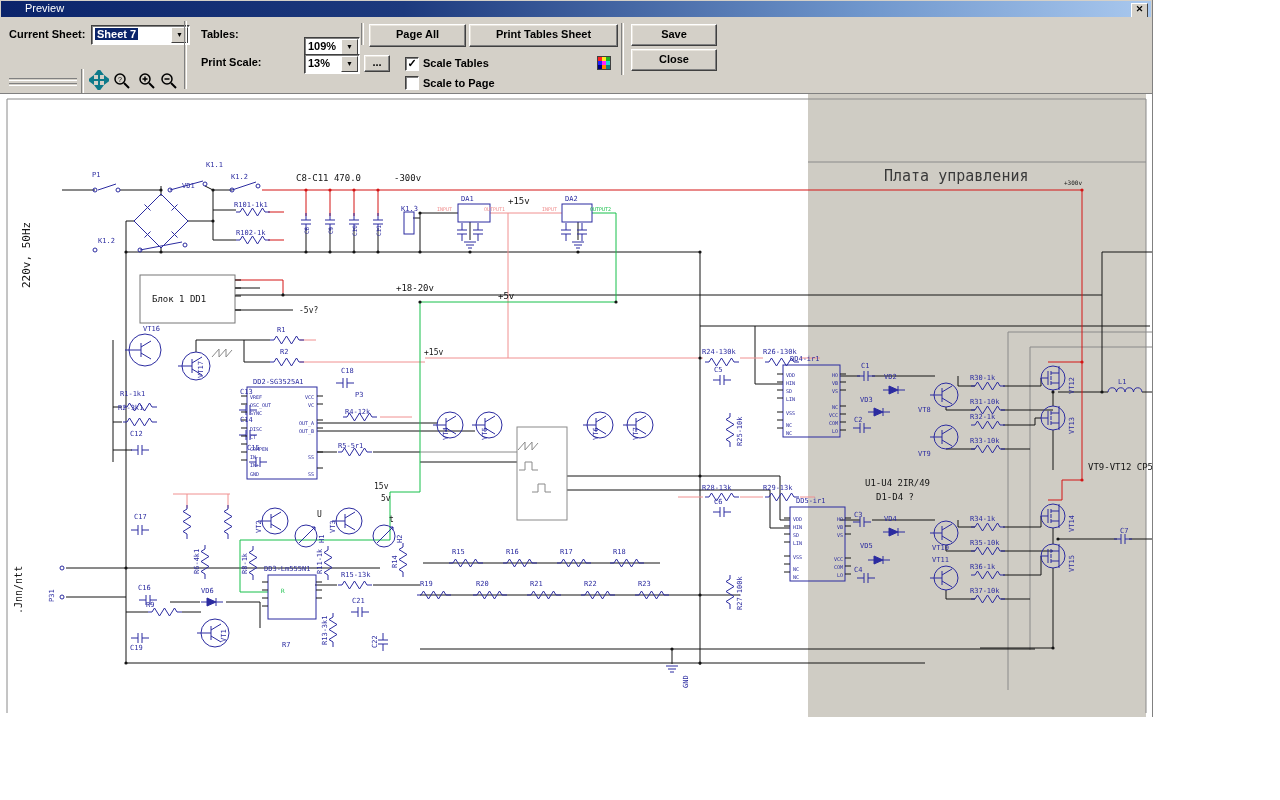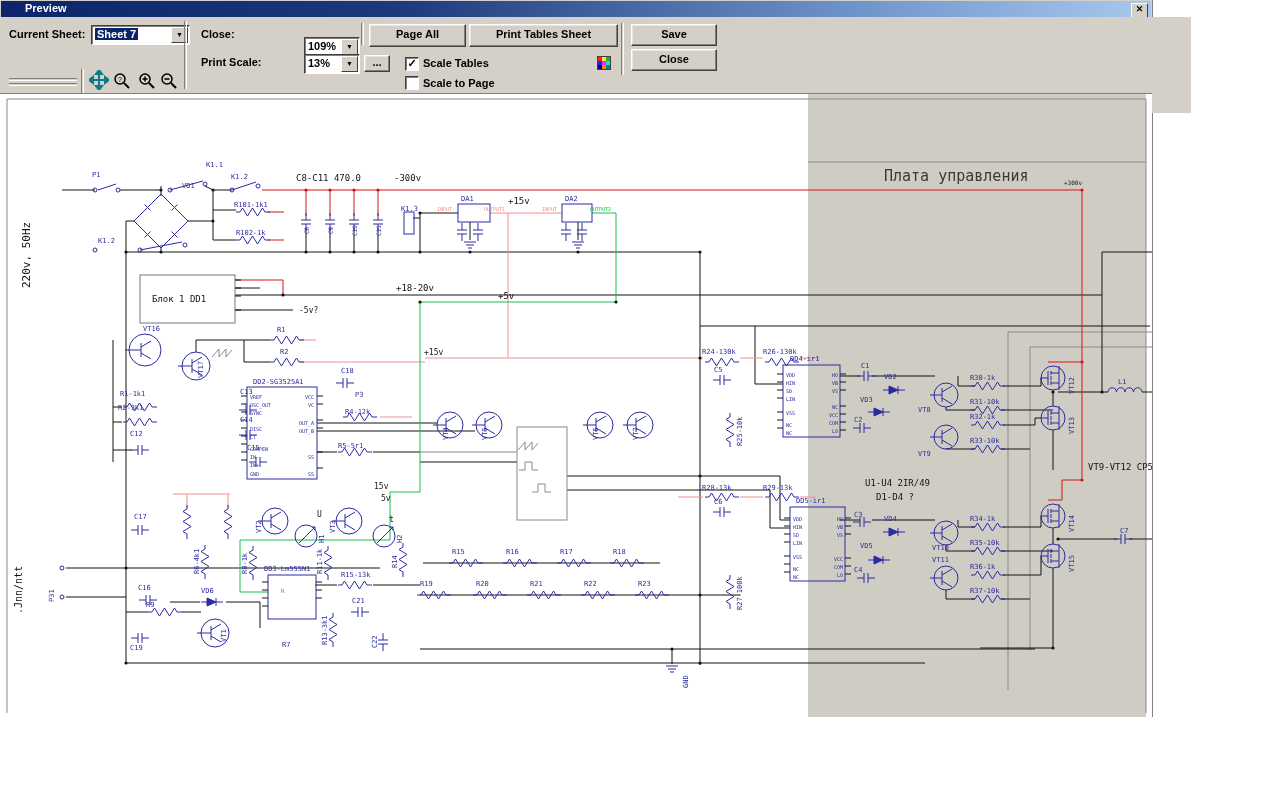--- a/index.html
+++ b/index.html
@@ -1,25 +1,25 @@
 <!DOCTYPE html>
 <html><head>
 <meta charset="utf-8">
 <style>
   html,body{margin:0;padding:0;background:#fff;width:1280px;height:800px;overflow:hidden;
     font-family:"Liberation Sans",sans-serif;}
   #win{position:absolute;left:0;top:0;width:1153px;height:717px;background:#d4d0c8;
     border-right:1px solid #808080;box-sizing:border-box;}
   #titlebar{position:absolute;left:1px;top:1px;width:1150px;height:16px;
     background:linear-gradient(90deg,#0b246b 0%,#1d3a7e 35%,#6f96cc 75%,#a9c8ee 100%);}
-  #titlebar .ttl{position:absolute;left:4px;top:1px;color:#fff;font-weight:bold;font-size:11px;padding-left:20px;}
+  #titlebar .ttl{position:absolute;left:4px;top:1px;color:#fff;font-weight:normal;font-size:11px;padding-left:20px;}
   .xbtn{position:absolute;right:3px;top:2px;width:15px;height:13px;background:#d4d0c8;
     border:1px solid;border-color:#fff #404040 #404040 #fff;font-size:9px;font-weight:bold;
     text-align:center;line-height:11px;color:#000;}
-  #toolbar{position:absolute;left:1px;top:17px;width:1150px;height:96px;background:#d4d0c8;padding-left:40px;}
+  #toolbar{position:absolute;left:1px;top:17px;width:1150px;height:96px;background:#d4d0c8;}
   .lbl{position:absolute;font-size:11px;font-weight:bold;color:#000;white-space:nowrap;}
   .combo{position:absolute;height:18px;background:#fff;border:1px solid;
     border-color:#404040 #fff #fff #404040;box-shadow:inset 1px 1px 0 #808080;}
   .combo .val{position:absolute;left:3px;top:2px;font-size:11px;font-weight:bold;white-space:nowrap;}
   .combo .val.sel{background:#0a246a;color:#fff;padding:0 2px;}
   .combo .arrowbtn{position:absolute;right:1px;top:1px;width:15px;height:14px;background:#d4d0c8;
     border:1px solid;border-color:#fff #404040 #404040 #fff;font-size:7px;text-align:center;line-height:13px;}
   .btn{position:absolute;background:#d4d0c8;border:1px solid;border-color:#fff #404040 #404040 #fff;
     box-shadow:inset -1px -1px 0 #808080,inset 1px 1px 0 #e9e5dd;font-size:11px;font-weight:bold;
     text-align:center;color:#000;}
@@ -48,21 +48,21 @@
 
   <div id="toolbar">
     <span class="lbl" style="left:8px;top:11px">Current Sheet:</span>
     <div class="combo" style="left:90px;top:8px;width:97px">
       <span class="val sel">Sheet 7</span>
       <span class="arrowbtn">▼</span>
     </div>
 
     <div class="vsep" style="left:183px;top:4px;height:68px"></div>
 
-    <span class="lbl" style="left:200px;top:11px">Close:</span>
+    <span class="lbl" style="left:200px;top:11px">Tables:</span>
     <div class="combo" style="left:303px;top:20px;width:54px">
       <span class="val">109%</span>
       <span class="arrowbtn">▼</span>
     </div>
 
     <span class="lbl" style="left:200px;top:39px">Print Scale:</span>
     <div class="combo" style="left:303px;top:37px;width:54px">
       <span class="val">13%</span>
       <span class="arrowbtn">▼</span>
     </div>

